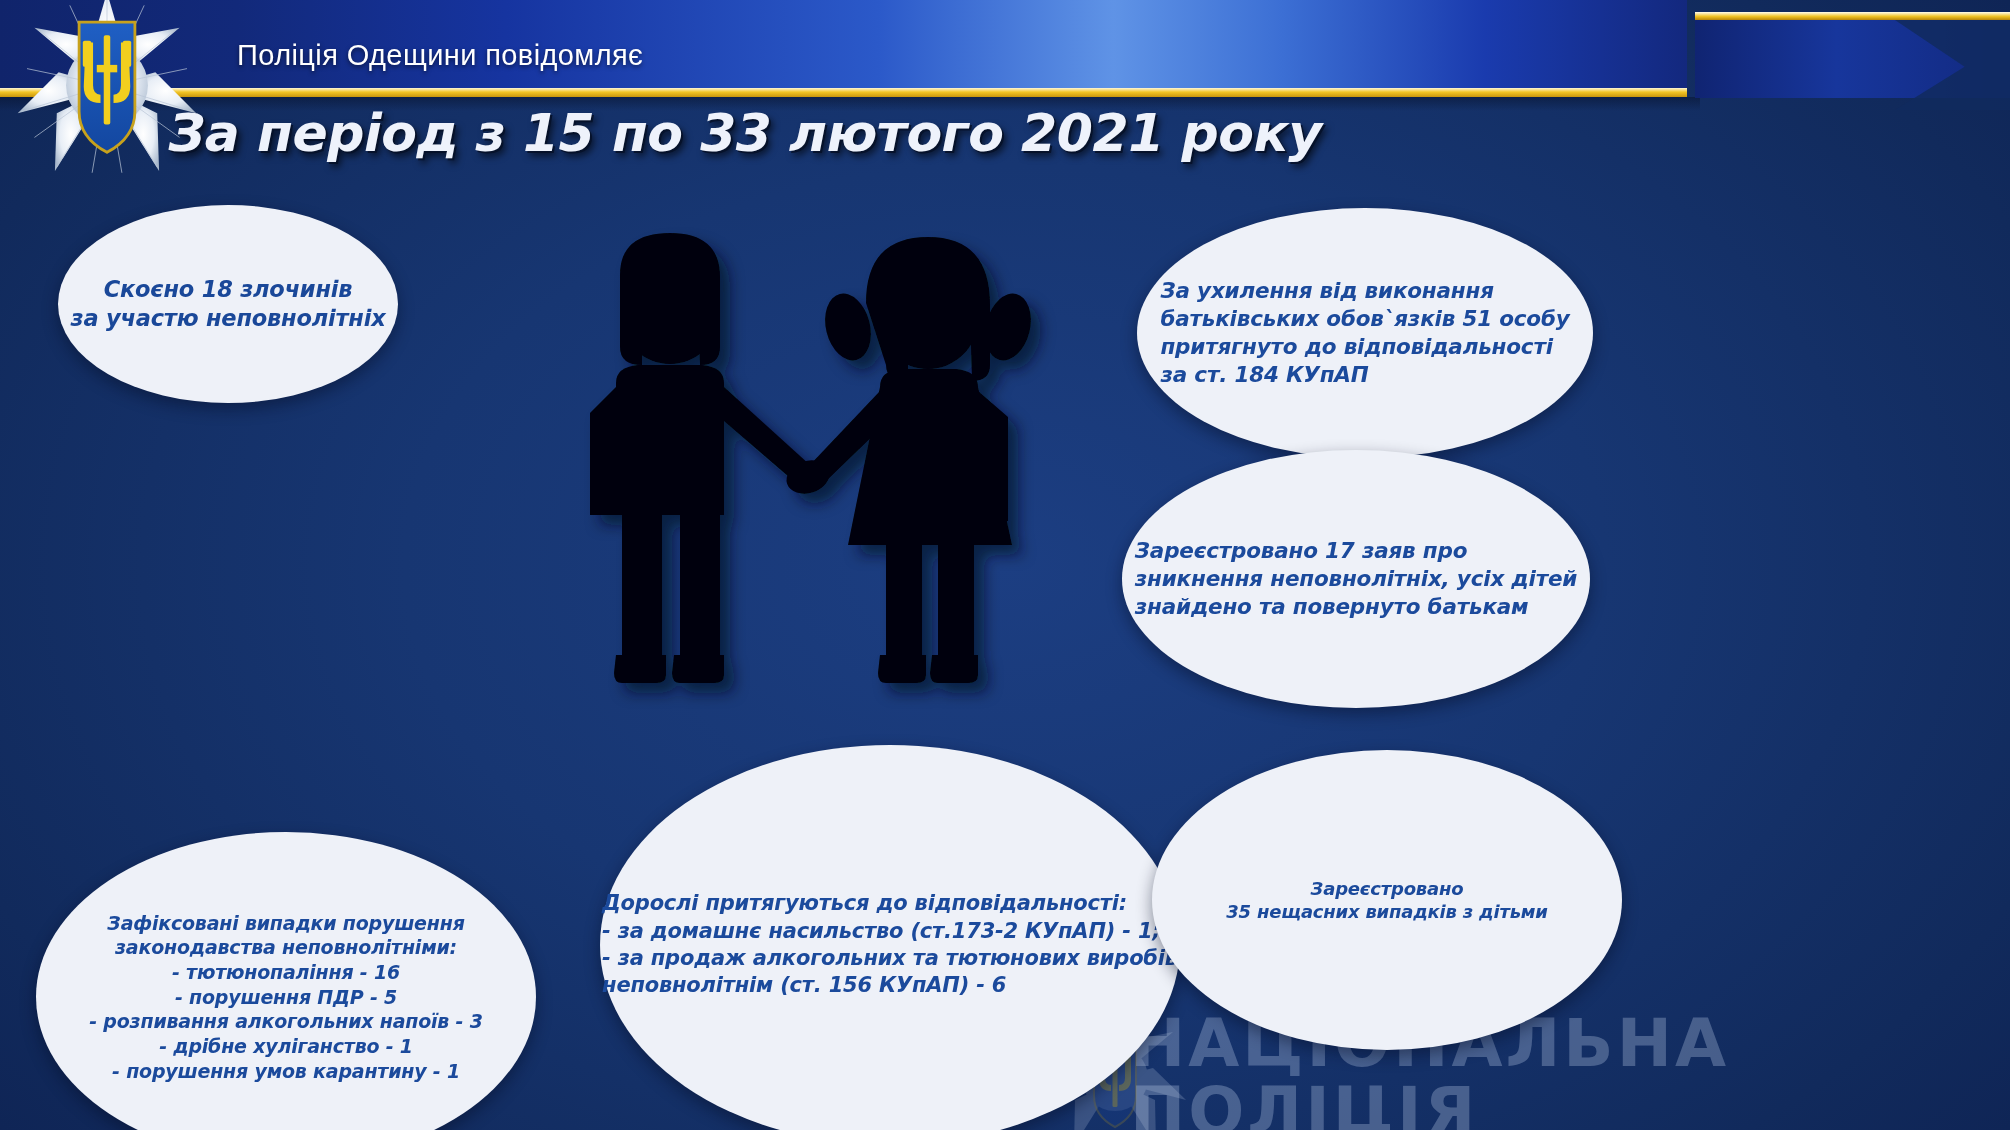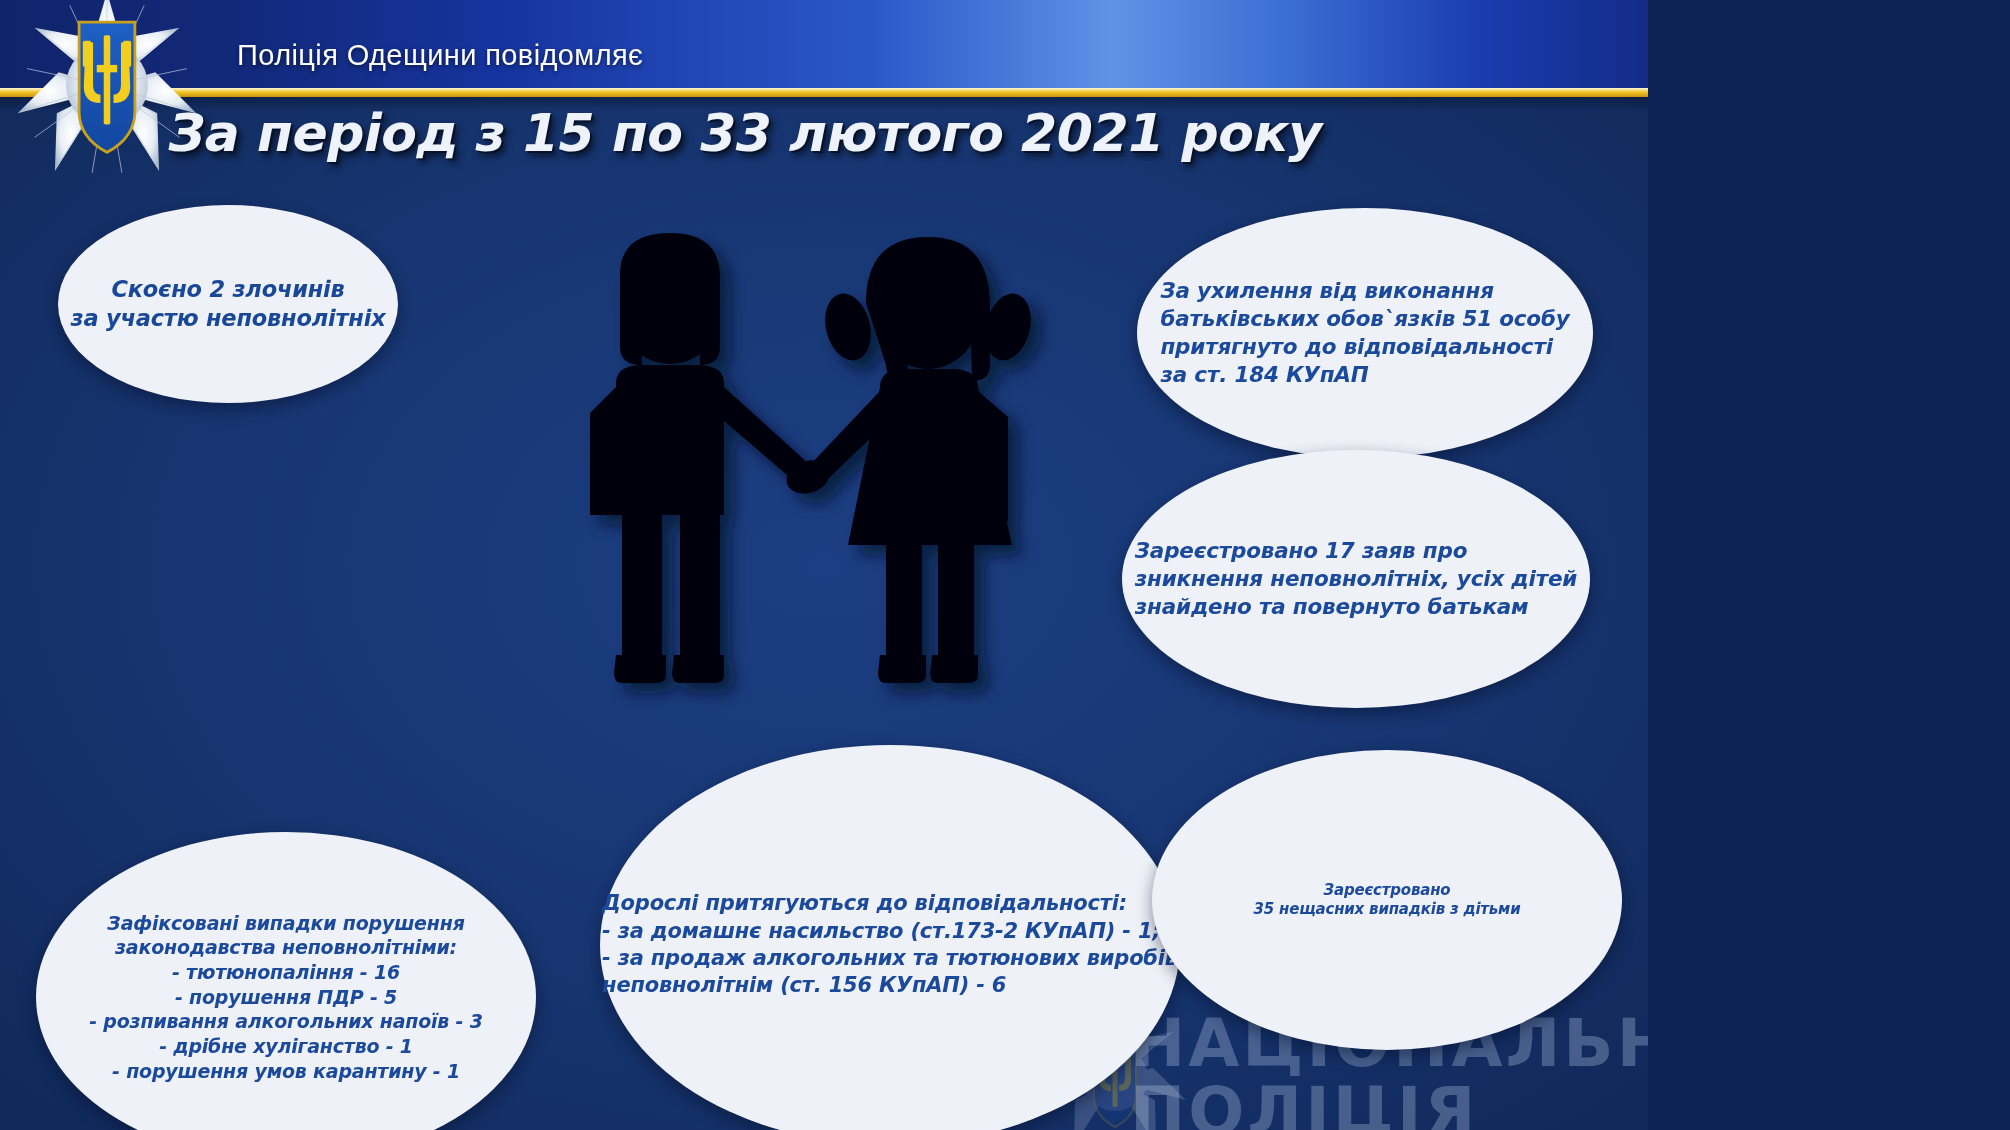--- a/index.html
+++ b/index.html
@@ -9,21 +9,21 @@
   }
   body {
     width: 2010px;
     height: 1130px;
     overflow: hidden;
     font-family: "Liberation Sans", sans-serif;
   }
 
   #poster {
     position: relative;
-    width: 1648px;
+    width: 2010px;
     height: 1130px;
     overflow: hidden;
     background: #153169;
     background:
       radial-gradient(ellipse 1400px 900px at 52% 55%, #1b3c7e 0%, #163representing 0%, #14306a 45%, #0f2552 100%);
   }
   #poster {
     background:
       radial-gradient(ellipse 1500px 1000px at 50% 50%, #1c3e82 0%, #173672 40%, #112a5c 75%, #0d2050 100%);
   }
@@ -219,21 +219,21 @@
   #b-missing .btext { font-size: 21.5px; }
 
   #b-adults {
     left: 600px; top: 745px; width: 580px; height: 400px;
   }
   #b-adults .btext { font-size: 21px; }
 
   #b-accidents {
     left: 1152px; top: 750px; width: 470px; height: 300px;
   }
-  #b-accidents .btext { font-size: 15px; text-align: center; }
+  #b-accidents .btext { font-size: 18px; text-align: center; }
 
   
   .bubble-layer { position: absolute; inset: 0; }
 </style>
 </head>
 <body>
 
 <div id="poster">
 
   <div class="header-band"></div>
@@ -379,21 +379,21 @@
         <path d="M372,440 h46 v20 q0,8 -10,8 h-30 q-8,0 -8,-10 Z"></path>
 
         <ellipse cx="248" cy="262" rx="22" ry="16" transform="rotate(-18 248 262)"></ellipse>
       </g>
     </svg>
   </div>
 
   <div class="bubble-layer">
 
     <div class="bubble" id="b-crimes">
-      <div class="btext">Скоєно 2 злочинів
+      <div class="btext">Скоєно 18 злочинів
 за участю неповнолітніх</div>
     </div>
 
 
     <div class="bubble" id="b-violations">
       <div class="btext"> Зафіксовані випадки порушення
 законодавства неповнолітніми:
 - тютюнопаління - 16
 - порушення ПДР - 5
 - розпивання алкогольних напоїв - 3

